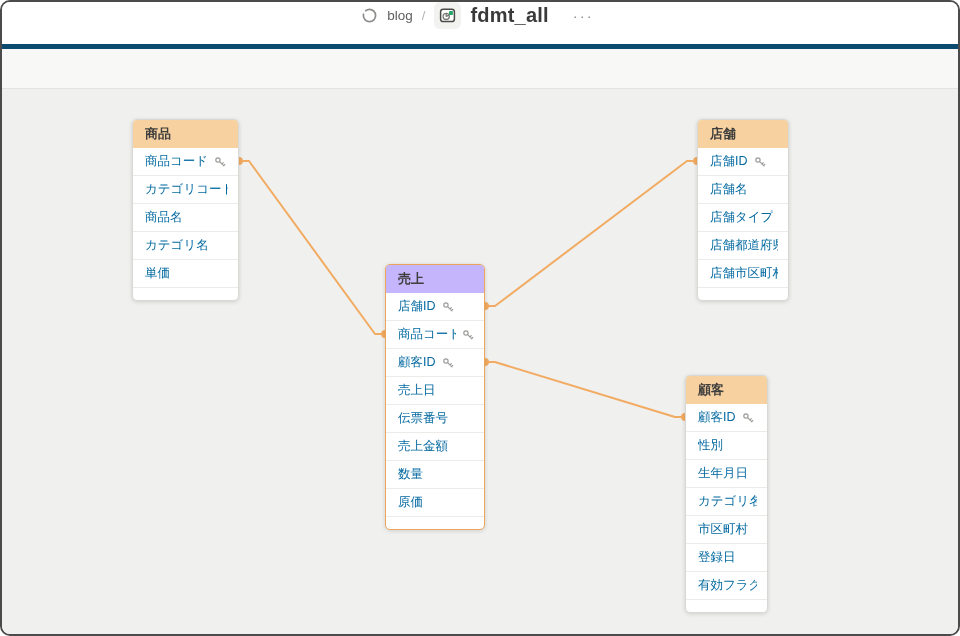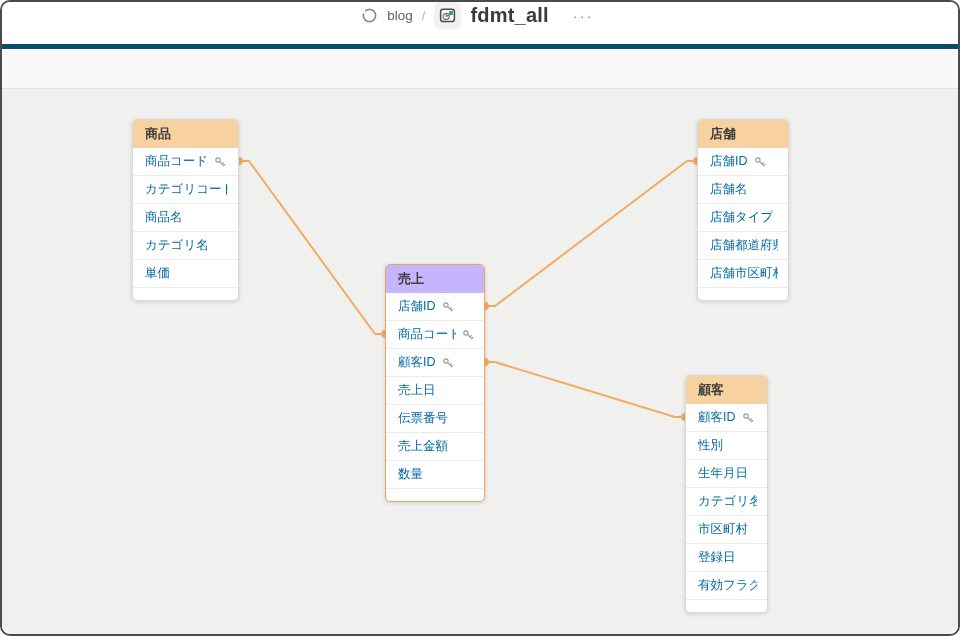--- a/index.html
+++ b/index.html
@@ -187,20 +187,23 @@
         </div>
         <div class="entity-row">
           <span class="field-label">伝票番号</span>
         </div>
         <div class="entity-row">
           <span class="field-label">売上金額</span>
         </div>
         <div class="entity-row">
           <span class="field-label">数量</span>
         </div>
+        <div class="entity-row">
+          <span class="field-label">原価</span>
+        </div>
       </div>
       <div class="entity" style="left: 695px; top: 30px; width: 92px;">
         <div class="entity-header">店舗</div>
         <div class="entity-row">
           <span class="field-label">店舗ID</span>
           <svg class="key-icon" width="12" height="12" viewBox="0 0 14 14">
             <g fill="none" stroke="#9c9c9a" stroke-width="1.4" stroke-linecap="round">
               <circle cx="4.6" cy="4.6" r="2.5"></circle>
               <path d="M6.5 6.5 L11.6 11.6 M9.3 9.3 L10.8 7.8 M11.2 11.2 L12.6 9.8"></path>
             </g>

